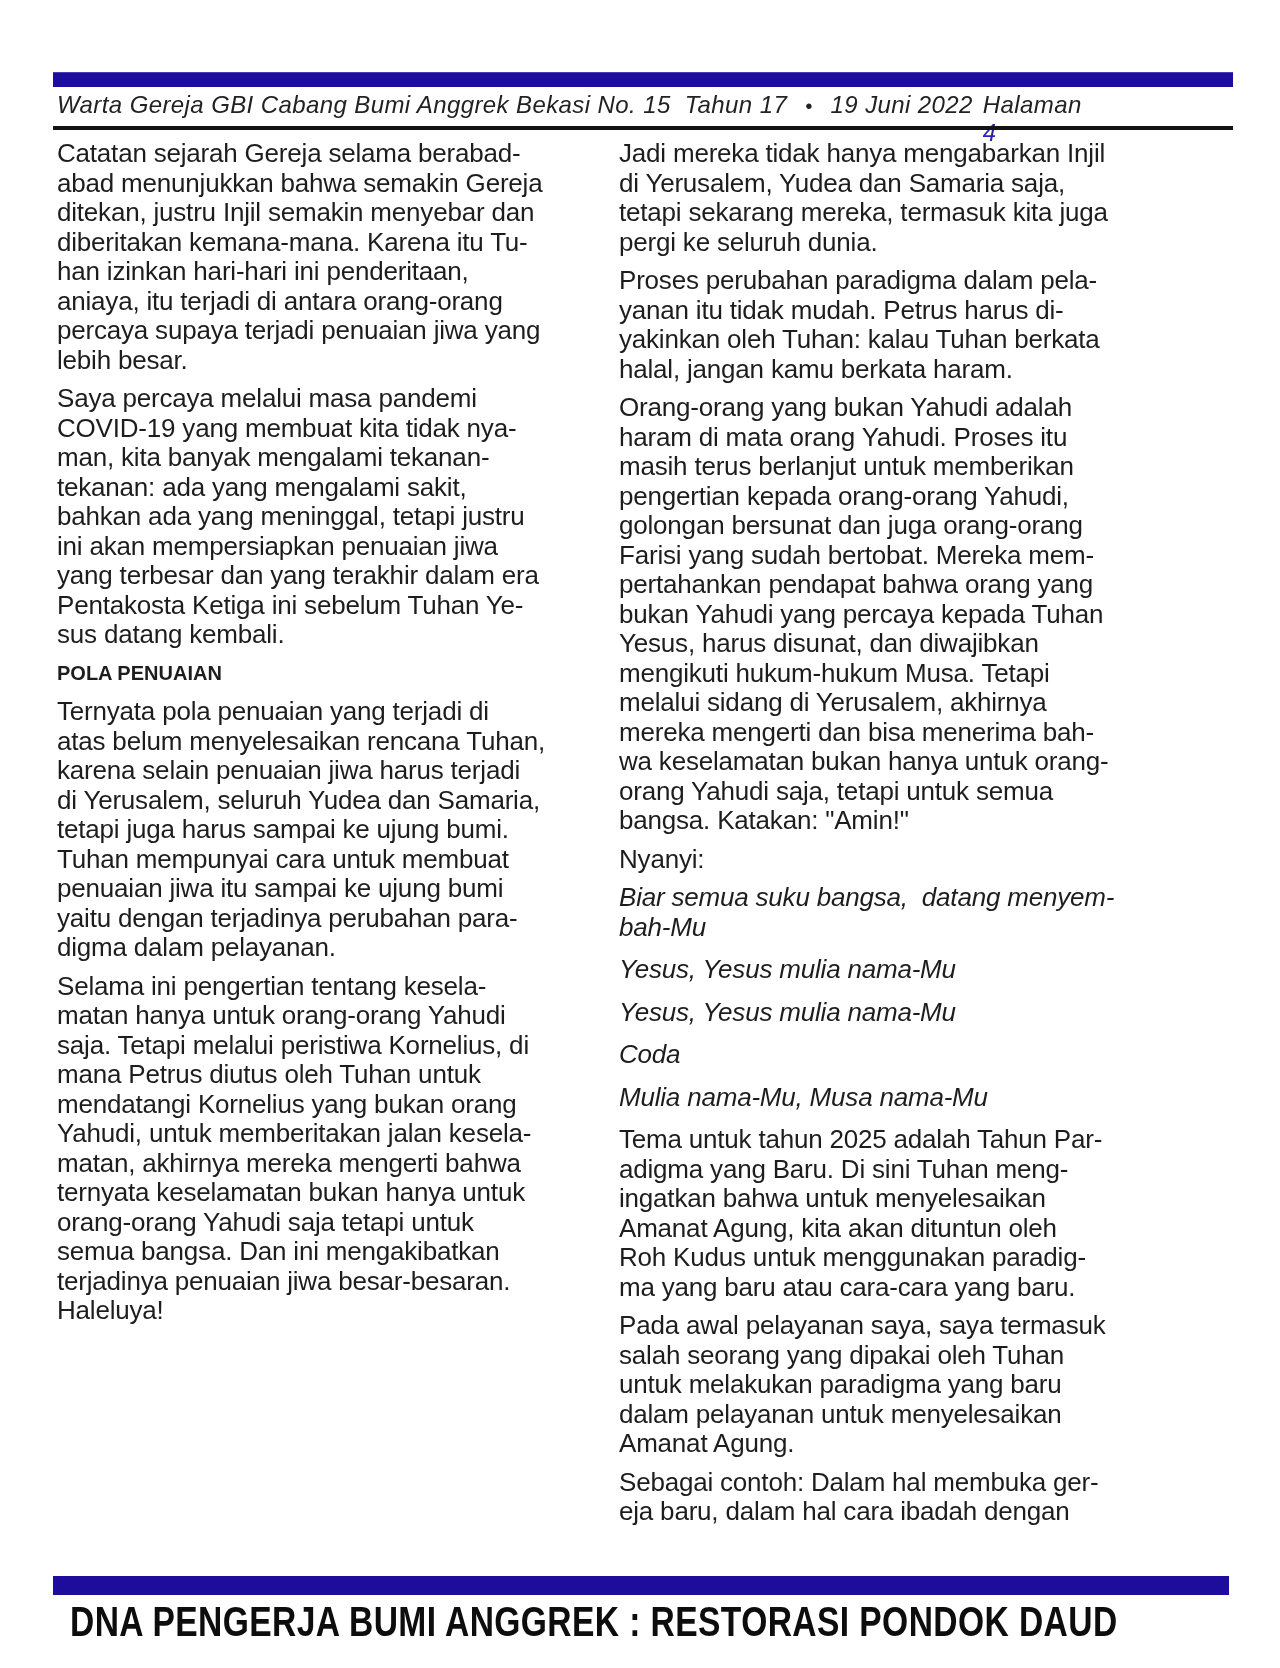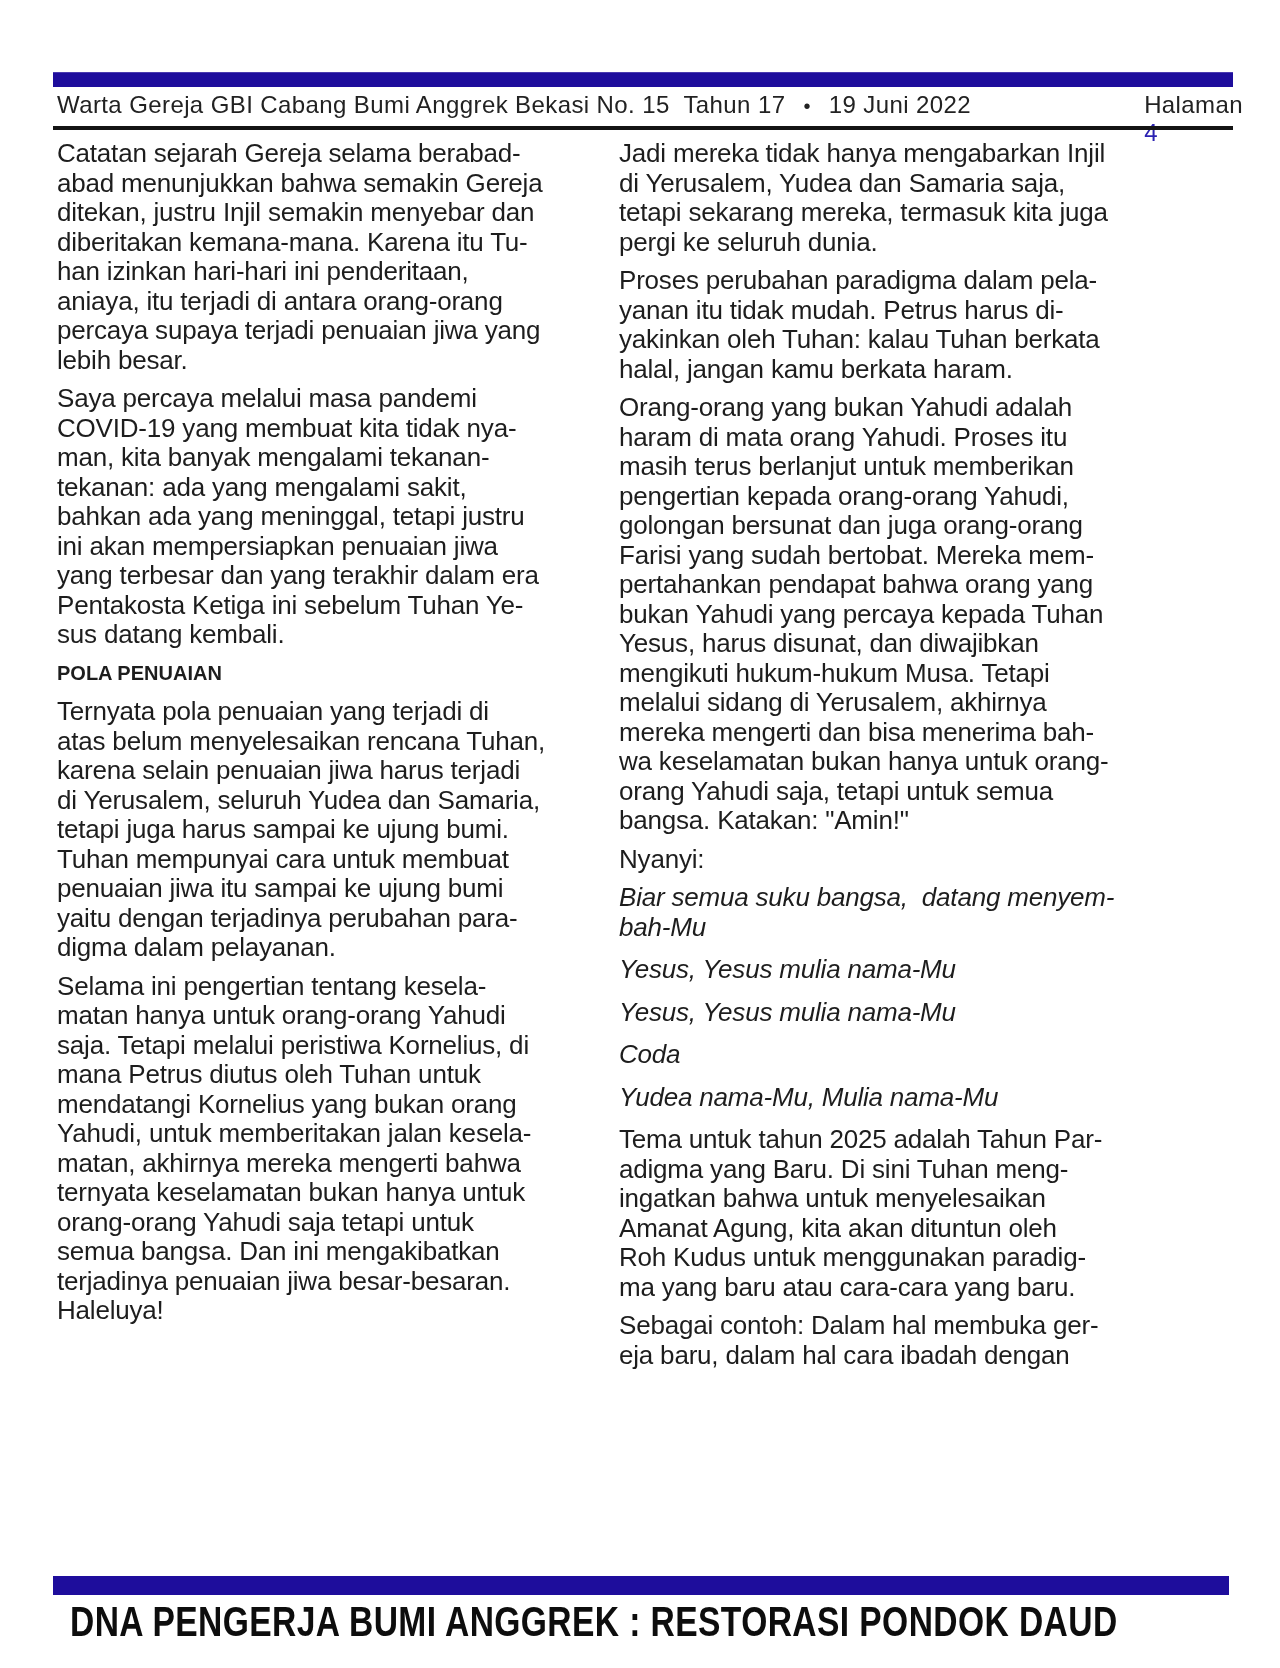--- a/index.html
+++ b/index.html
@@ -7,21 +7,21 @@
     --pagenum:#2b22b2;
     --ink:#1d1d1d;
   }
   *{margin:0;padding:0;box-sizing:border-box;}
   html,body{background:#ffffff;}
   body{font-family:"Liberation Sans", sans-serif;}
   .page{position:relative;width:1280px;height:1668px;background:#ffffff;overflow:hidden;}
 
   
   .header-bar{position:absolute;left:53px;top:72px;width:1180px;height:15px;background:var(--accent);border-top:1px solid #4a3ab0;}
-  .header-row{position:absolute;left:57px;top:91px;width:1176px;display:flex;justify-content:space-between;align-items:baseline;font-size:24px;color:#222;letter-spacing:0.4px;white-space:pre;}
+  .header-row{position:absolute;left:57px;top:91px;width:1176px;display:flex;justify-content:flex-start;align-items:baseline;font-size:24px;color:#222;letter-spacing:0.4px;white-space:pre;font-style:italic;}
   .header-left{display:flex;align-items:baseline;}
   .bullet{margin:0 18px;font-size:20px;}
   .header-right{display:flex;align-items:baseline;flex-direction:column;}
   .pagenum{color:var(--pagenum);margin-left:10px;}
   .header-rule{position:absolute;left:53px;top:126px;width:1180px;height:4px;background:#141414;}
 
   
   .columns{position:absolute;left:57px;top:139px;display:flex;gap:7px;}
   .col{width:555px;white-space:pre;font-size:26px;line-height:29.5px;color:var(--ink);letter-spacing:-0.2px;}
   .blk{margin:0 0 9px 0;}
@@ -103,25 +103,29 @@
 Farisi yang sudah bertobat. Mereka mem-
 pertahankan pendapat bahwa orang yang
 bukan Yahudi yang percaya kepada Tuhan
 Yesus, harus disunat, dan diwajibkan
 mengikuti hukum-hukum Musa. Tetapi
 melalui sidang di Yerusalem, akhirnya
 mereka mengerti dan bisa menerima bah-
 wa keselamatan bukan hanya untuk orang-
 orang Yahudi saja, tetapi untuk semua
 bangsa. Katakan: "Amin!"</p><p class="blk body">Nyanyi:</p><p class="blk lyric">Biar semua suku bangsa,  datang menyem-
-bah-Mu</p><p class="blk lyric">Yesus, Yesus mulia nama-Mu</p><p class="blk lyric">Yesus, Yesus mulia nama-Mu</p><p class="blk lyric">Coda</p><p class="blk lyric">Yudea nama-Mu, Mulia nama-Mu</p><p class="blk body">Tema untuk tahun 2025 adalah Tahun Par-
+bah-Mu</p><p class="blk lyric">Yesus, Yesus mulia nama-Mu</p><p class="blk lyric">Yesus, Yesus mulia nama-Mu</p><p class="blk lyric">Coda</p><p class="blk lyric">Mulia nama-Mu, Musa nama-Mu</p><p class="blk body">Tema untuk tahun 2025 adalah Tahun Par-
 adigma yang Baru. Di sini Tuhan meng-
 ingatkan bahwa untuk menyelesaikan
 Amanat Agung, kita akan dituntun oleh
 Roh Kudus untuk menggunakan paradig-
-ma yang baru atau cara-cara yang baru.</p><p class="blk body">Sebagai contoh: Dalam hal membuka ger-
+ma yang baru atau cara-cara yang baru.</p><p class="blk body">Pada awal pelayanan saya, saya termasuk
+salah seorang yang dipakai oleh Tuhan
+untuk melakukan paradigma yang baru
+dalam pelayanan untuk menyelesaikan
+Amanat Agung.</p><p class="blk body">Sebagai contoh: Dalam hal membuka ger-
 eja baru, dalam hal cara ibadah dengan</p></div>
   </div>
 
   <div class="footer-bar"></div>
   <div class="footer-text">DNA PENGERJA BUMI ANGGREK : RESTORASI PONDOK DAUD</div>
 
 </div>
 
 </body></html>

